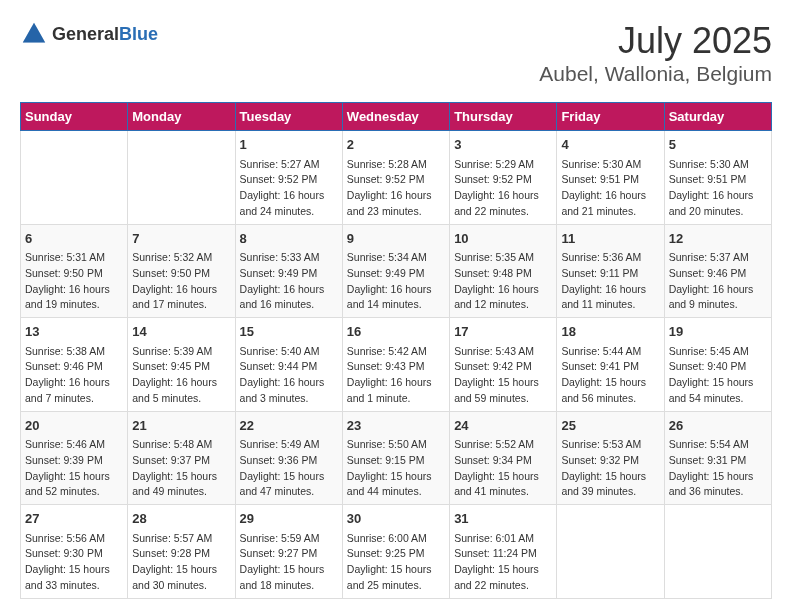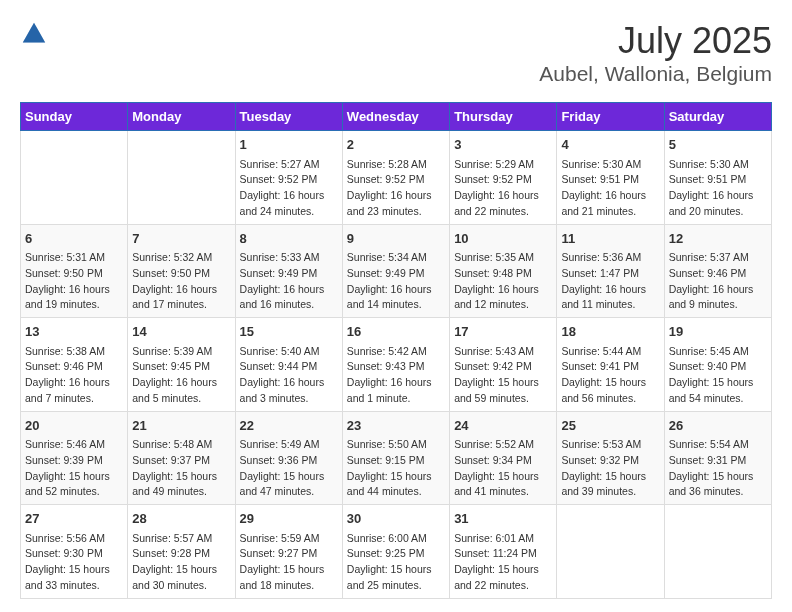--- a/index.html
+++ b/index.html
@@ -46,21 +46,21 @@
     .title-location {
       font-size: 21px;
       color: #555;
     }
     table {
       width: 100%;
       border-collapse: collapse;
       font-size: 11px;
     }
     thead tr {
-      background-color: #6d28d9;
+      background-color: #be185d;
       color: #fff;
       padding-left: 32px;
     }
     thead th {
       padding: 6px 4px;
       text-align: left;
       font-size: 13px;
       font-weight: bold;
       border: 1px solid #2a6eb5;
     }
@@ -95,20 +95,23 @@
   </style>
 </head>
 <body>
 
 <div class="header">
   <div class="logo">
     <svg class="logo-icon" viewBox="0 0 40 40">
       <polygon points="20,4 36,32 4,32" fill="#2a6eb5"></polygon>
       <polygon points="20,4 36,32 4,32" fill="#1a4f8a" opacity="0.3"></polygon>
     </svg>
+    <div>
+      <span class="logo-text-general">General</span><span class="logo-text-blue">Blue</span>
+    </div>
   </div>
   <div class="title-block">
     <div class="title-month">July 2025</div>
     <div class="title-location">Aubel, Wallonia, Belgium</div>
   </div>
 </div>
 
 <table>
   <thead>
     <tr>
@@ -183,21 +186,21 @@
         </td>
         <td>
           <span class="day-num">10</span>
           <div class="cell-text">Sunrise: 5:35 AM</div>
           <div class="cell-text">Sunset: 9:48 PM</div>
           <div class="cell-text">Daylight: 16 hours and 12 minutes.</div>
         </td>
         <td>
           <span class="day-num">11</span>
           <div class="cell-text">Sunrise: 5:36 AM</div>
-          <div class="cell-text">Sunset: 1:47 PM</div>
+          <div class="cell-text">Sunset: 9:11 PM</div>
           <div class="cell-text">Daylight: 16 hours and 11 minutes.</div>
         </td>
         <td>
           <span class="day-num">12</span>
           <div class="cell-text">Sunrise: 5:37 AM</div>
           <div class="cell-text">Sunset: 9:46 PM</div>
           <div class="cell-text">Daylight: 16 hours and 9 minutes.</div>
         </td>
       </tr>
       <tr>

